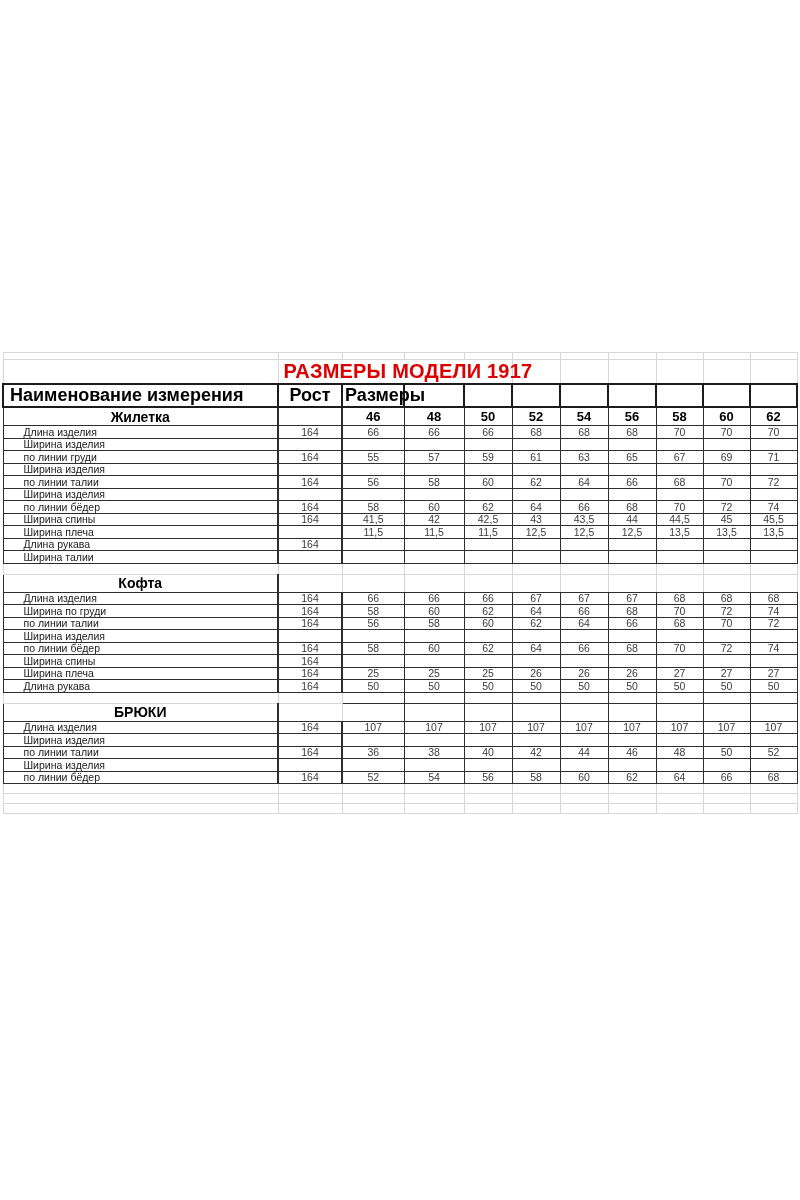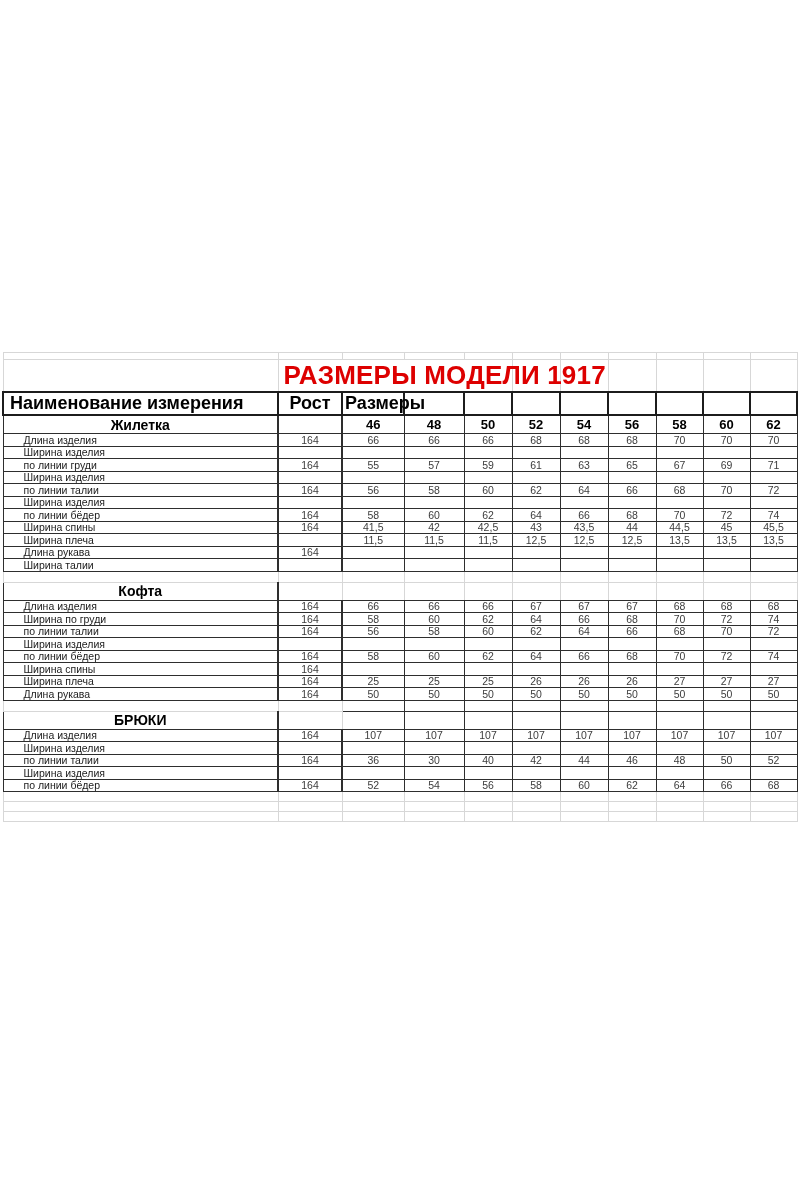--- a/index.html
+++ b/index.html
@@ -23,21 +23,21 @@
   }
   td.lab-h{text-align:left !important;padding-left:6px !important;}
   td.sizes-lab{text-align:right;padding-left:2px !important;border-radius:6px;}
   
   td.sec-name{font-weight:700;font-size:14px;color:#000;}
   td.size-head{font-weight:700;font-size:13px;color:#000;}
   td.sec-open{border-color:#d7d7d7;border-bottom-color:#2e2e2e;}
   td.sec-a{border-left-color:#2e2e2e;border-right-color:#2e2e2e;border-right-width:2px;}
   
   td.title-cell{
-    font-weight:700;font-size:26px;text-align:left;padding-left:5px;letter-spacing:0.2px;
+    font-weight:700;font-size:20px;text-align:left;padding-left:5px;letter-spacing:0.2px;
   }
   
   tr.r-top td{height:6px;}
   tr.r-title td{height:20px;}
   tr.r-head td{height:15px;}
   tr.r-sec td{height:17px;}
   tr.r-data td{height:11.5px;line-height:1;}
   tr.r-spacer td{height:10px;}
   tr.r-tail td{height:9px;}
 </style>
@@ -431,21 +431,21 @@
           <td class="dk"></td>
           <td class="dk"></td>
           <td class="dk"></td>
           <td class="dk"></td>
           <td class="dk"></td>
         </tr>
         <tr class="r-data">
           <td class="dk lab sepr">по линии талии</td>
           <td class="dk sepr">164</td>
           <td class="dk">36</td>
-          <td class="dk">30</td>
+          <td class="dk">38</td>
           <td class="dk">40</td>
           <td class="dk">42</td>
           <td class="dk">44</td>
           <td class="dk">46</td>
           <td class="dk">48</td>
           <td class="dk">50</td>
           <td class="dk">52</td>
         </tr>
         <tr class="r-data">
           <td class="dk lab sepr">Ширина изделия</td>

